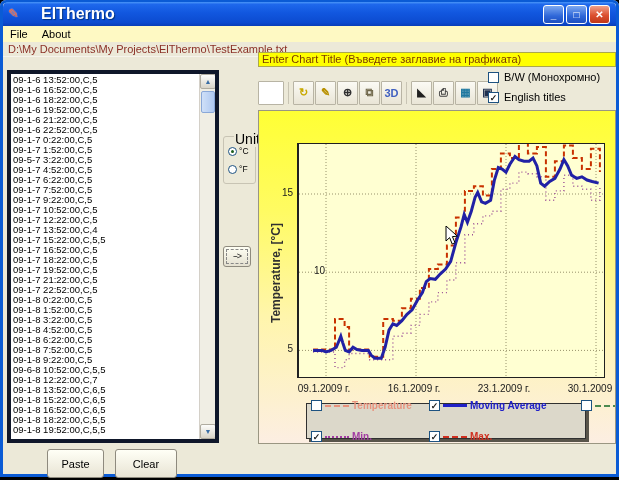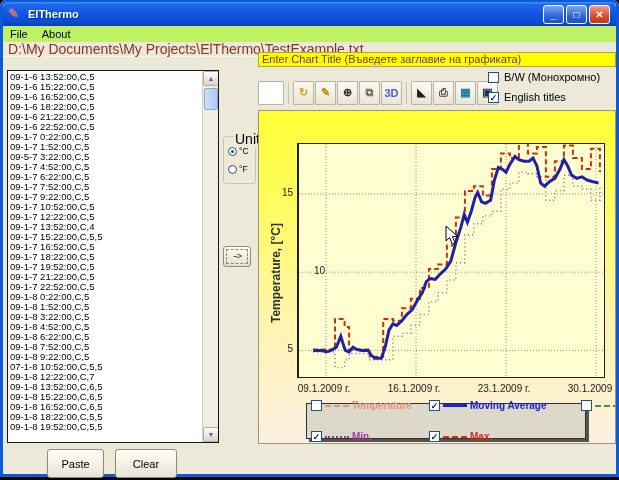--- a/index.html
+++ b/index.html
@@ -8,36 +8,36 @@
   .win { position:absolute; left:0; top:0; width:619px; height:477px;
          background:#ECE9D8; border-radius:6px 6px 0 0;
          box-shadow: inset 0 0 0 3px #0A5BD5; }
   
   .titlebar { position:absolute; left:3px; top:2px; width:613px; height:24px;
     border-radius:5px 5px 0 0;
     background:linear-gradient(180deg,#4A96F8 0%,#1E68EC 10%,#1157DF 45%,#0C4BD0 85%,#0A3EB8 100%);
     display:flex; align-items:center; }
   .title-icon { width:16px; height:16px; margin:0 4px 0 5px; font-size:13px; line-height:16px;
     color:#E8481C; text-shadow:0 0 1px #fff; }
-  .title-text { color:#fff; font-weight:bold; font-size:11px; text-shadow:1px 1px 1px #00317E; }
+  .title-text { color:#fff; font-weight:bold; font-size:16px; text-shadow:1px 1px 1px #00317E;margin-left:13px; }
   .winbtns { position:absolute; right:6px; top:3px; display:flex; gap:2px; }
   .wbtn { width:21px; height:19px; border:1px solid #fff; border-radius:3px;
     background:linear-gradient(180deg,#7BA8F0,#2E66D8 60%,#1E50C0);
     color:#fff; font-size:10px; line-height:17px; text-align:center; font-weight:bold; }
   .wbtn.close { background:linear-gradient(180deg,#F0A088,#DC5030 55%,#C03818); }
   
   .menubar { position:absolute; left:3px; top:26px; width:613px; height:16px;
-    background:#bef264; display:flex; align-items:center; font-size:11px; color:#000; }
+    background:#fef9c3; display:flex; align-items:center; font-size:11px; color:#000; }
   .menu-item { padding:0 7px; }
   .pathbar { position:absolute; left:3px; top:42px; width:613px; height:15px;
-    background:#ECE9D8; font-size:14px; color:#8B3026; padding-left:5px; line-height:15px;
+    background:#ECE9D8; font-size:11px; color:#8B3026; padding-left:5px; line-height:15px;
     border-bottom:1px solid #F6F4EC; }
   
   .listbox { position:absolute; left:7px; top:70px; width:212px; height:373px;
-    background:#fff; border:1px solid #0f172a; overflow:hidden; }
+    background:#fff; border:4px solid #0f172a; overflow:hidden; }
   .list-items { position:absolute; left:2px; top:1px; right:17px; bottom:1px; overflow:hidden; }
   .lrow { height:10px; line-height:10px; font-size:9.5px; color:#000; white-space:nowrap; }
   .scrollbar { position:absolute; right:0; top:0; width:16px; height:100%;
     background:#F0EEE4; border-left:1px solid #D4D0C8; }
   .sbtn { position:absolute; left:0; width:16px; height:15px;
     background:linear-gradient(180deg,#FDFDFB,#D8D4C8); border:1px solid #B0ACA0; border-radius:2px;
     font-size:7px; text-align:center; line-height:13px; color:#3A6EA5; }
   .sbtn.up { top:0; } .sbtn.down { bottom:0; }
   .sthumb { position:absolute; left:1px; top:17px; width:14px; height:22px;
     background:linear-gradient(90deg,#CFE0F8,#AEC8F0); border:1px solid #8AA8D8; border-radius:2px; }
@@ -115,23 +115,23 @@
   <div class="menubar">
     <span class="menu-item">File</span>
     <span class="menu-item">About</span>
   </div>
 
   <div class="pathbar">D:\My Documents\My Projects\ElThermo\TestExample.txt</div>
 
   <div class="listbox">
     <div class="list-items" id="list-items">
         <div class="lrow">09-1-6 13:52:00,C,5</div>
-        <div class="lrow">09-1-6 15:22:00,C,5</div>
         <div class="lrow">09-1-6 16:52:00,C,5</div>
         <div class="lrow">09-1-6 18:22:00,C,5</div>
+        <div class="lrow">09-1-6 19:52:00,C,5</div>
         <div class="lrow">09-1-6 21:22:00,C,5</div>
         <div class="lrow">09-1-6 22:52:00,C,5</div>
         <div class="lrow">09-1-7 0:22:00,C,5</div>
         <div class="lrow">09-1-7 1:52:00,C,5</div>
         <div class="lrow">09-5-7 3:22:00,C,5</div>
         <div class="lrow">09-1-7 4:52:00,C,5</div>
         <div class="lrow">09-1-7 6:22:00,C,5</div>
         <div class="lrow">09-1-7 7:52:00,C,5</div>
         <div class="lrow">09-1-7 9:22:00,C,5</div>
         <div class="lrow">09-1-7 10:52:00,C,5</div>
@@ -143,21 +143,21 @@
         <div class="lrow">09-1-7 19:52:00,C,5</div>
         <div class="lrow">09-1-7 21:22:00,C,5</div>
         <div class="lrow">09-1-7 22:52:00,C,5</div>
         <div class="lrow">09-1-8 0:22:00,C,5</div>
         <div class="lrow">09-1-8 1:52:00,C,5</div>
         <div class="lrow">09-1-8 3:22:00,C,5</div>
         <div class="lrow">09-1-8 4:52:00,C,5</div>
         <div class="lrow">09-1-8 6:22:00,C,5</div>
         <div class="lrow">09-1-8 7:52:00,C,5</div>
         <div class="lrow">09-1-8 9:22:00,C,5</div>
-        <div class="lrow">07-1-8 10:52:00,C,5,5</div>
+        <div class="lrow">09-6-8 10:52:00,C,5,5</div>
         <div class="lrow">09-1-8 12:22:00,C,7</div>
         <div class="lrow">09-1-8 13:52:00,C,6,5</div>
         <div class="lrow">09-1-8 15:22:00,C,6,5</div>
         <div class="lrow">09-1-8 16:52:00,C,6,5</div>
         <div class="lrow">09-1-8 18:22:00,C,5,5</div>
         <div class="lrow">09-1-8 19:52:00,C,5,5</div>
       </div>
     <div class="scrollbar">
       <div class="sbtn up">▲</div>
       <div class="sthumb"></div>

